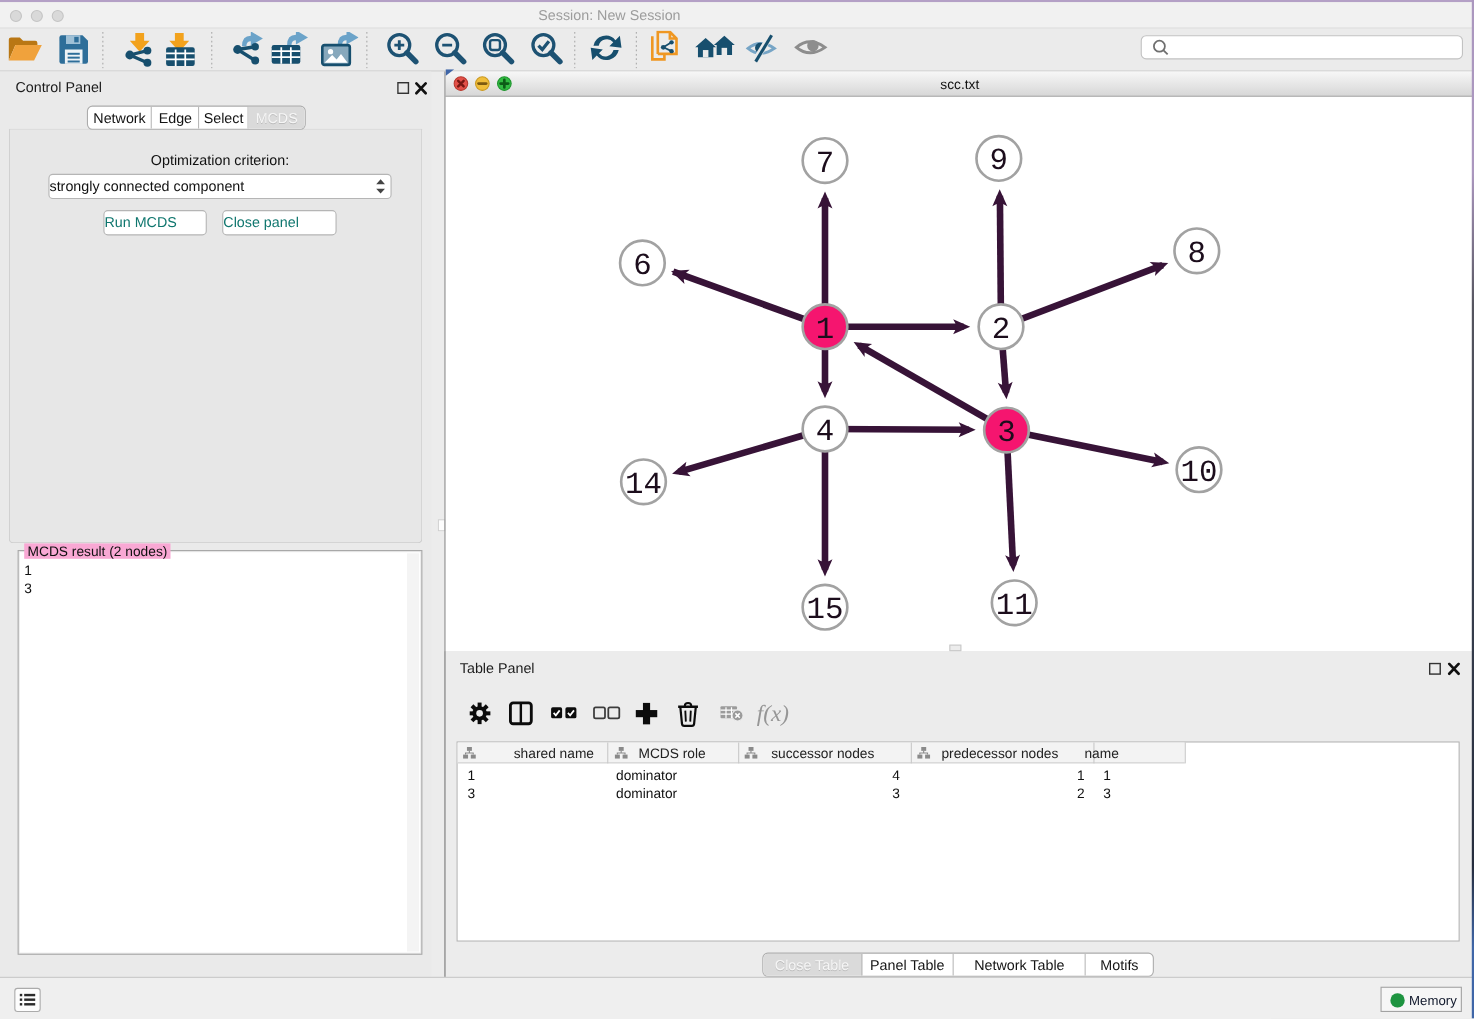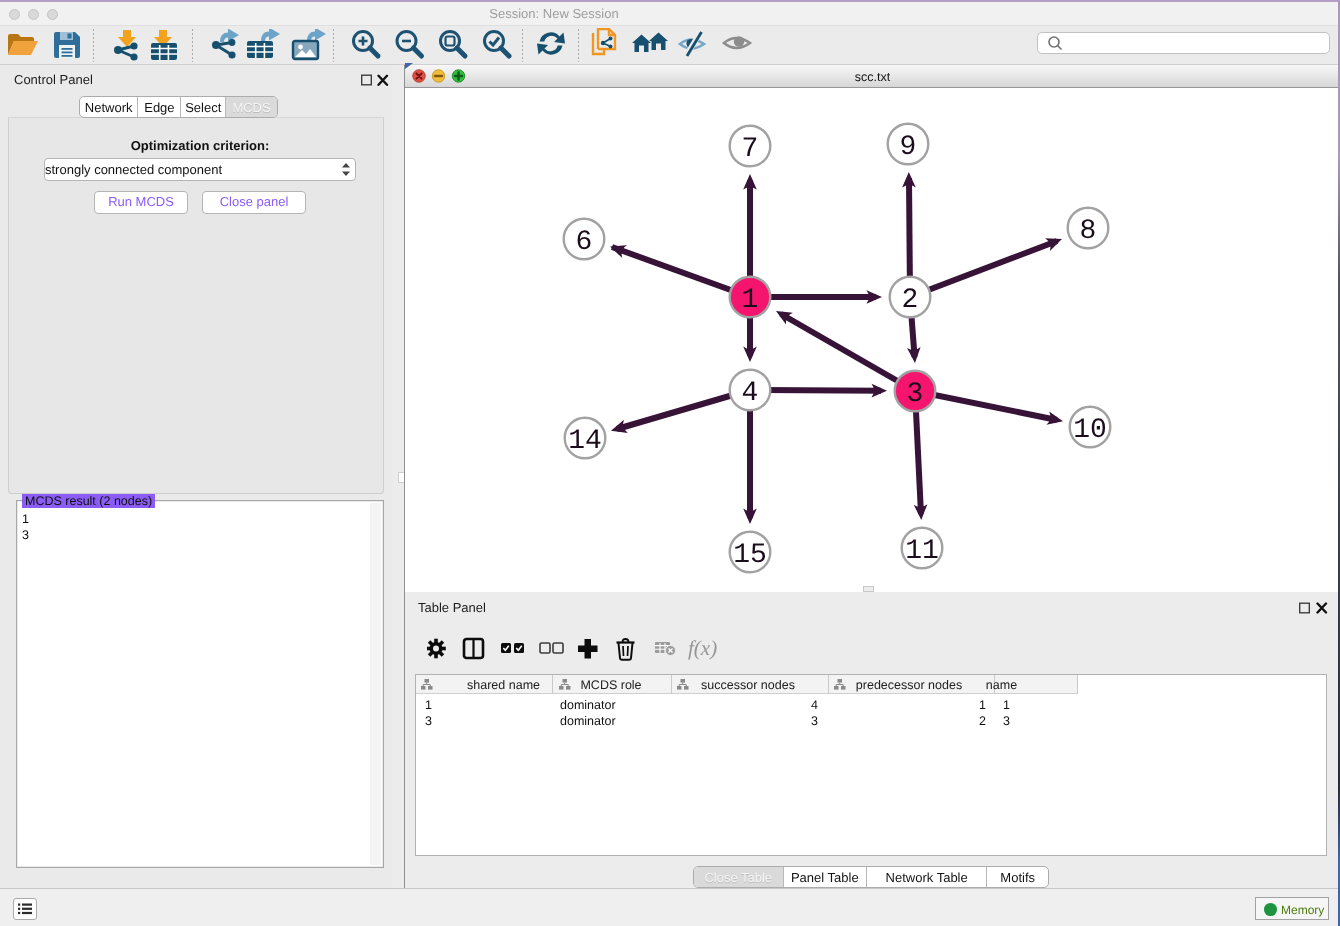--- a/index.html
+++ b/index.html
@@ -23,49 +23,49 @@
   #cpanel { left:0; top:65px; width:392px; height:823px; background:#eaeaea; }
   #cphead { left:14px; top:72px; font-size:13px; color:#1c1c1c; }
   .tabs { position:absolute; height:22px; border:1px solid #acacac; border-radius:5px;
           overflow:hidden; display:flex; background:#fff; }
   .tab  { height:100%; display:flex; align-items:center; justify-content:center;
           font-size:13px; font-weight:400; color:#141414; border-right:1px solid #b9b9b9; }
   .tab:last-child { border-right:none; }
   .tabsel { background:#dadada; color:#f6f6f6; text-shadow:0 1px 0 #bbb; }
   #cpcontent { left:8px; top:117px; width:376px; height:377px; background:#e7e7e7;
                border:1px solid #cecece; border-top:1px solid #d6d6d6; border-radius:0 0 4px 4px; }
-  #optlabel { left:4px; top:138px; width:392px; text-align:center; font-size:13px; color:#111;font-weight:bold; }
+  #optlabel { left:4px; top:138px; width:392px; text-align:center; font-size:13px; color:#111; }
   #dropdown { left:44px; top:158px; width:312px; height:23px; background:#fff;
               border:1px solid #b5b5b5; border-radius:4px; font-size:13px; color:#111;
               line-height:21px; }
   .btn { position:absolute; height:23px; background:#fff; border:1px solid #b5b5b5;
-         border-radius:4px; font-size:13px; color:#8b5cf6; text-align:center; line-height:20px; }
+         border-radius:4px; font-size:13px; color:#0f766e; line-height:20px; }
   #mcdsbox { left:16px; top:500px; width:368px; height:368px; border:1px solid #a8a8a8; }
   #mcdsinner { left:18px; top:502px; width:364px; height:364px; background:#fff; }
-  #mcdslabel { left:22px; top:494px; background:#8b5cf6; padding:0 3px; font-size:12.5px; color:#111; }
+  #mcdslabel { left:22px; top:494px; background:#f9a8d4; padding:0 3px; font-size:12.5px; color:#111; }
   #mcdstext { left:22px; top:511px; font-size:12.5px; color:#111; line-height:16px; }
   #mcdsscroll { left:370px; top:503px; width:11px; height:362px; background:#f4f4f4; }
   #nettitle { left:405px; top:65px; width:935px; height:23px;
               background:linear-gradient(#f7f7f7,#d7d7d7); border-bottom:1px solid #979797; }
   #netname { left:405px; top:70px; width:935px; text-align:center; font-size:12.5px; color:#111; }
   #canvas { left:405px; top:88px; width:935px; height:504px; background:#fff; }
   
   #tpanel { left:404px; top:592px; width:936px; height:296px; background:#ececec;
             border-left:1px solid #b5b5b5; }
   #tphead { left:418px; top:600px; font-size:13px; color:#1c1c1c; }
   #ttable { left:415px; top:674px; width:912px; height:182px; background:#fff;
             border:1px solid #b2b2b2; }
   #thead { left:416px; top:675px; width:661px; height:19px; background:#f3f3f3;
            border-bottom:1px solid #cfcfcf; }
   .thsep { position:absolute; top:675px; height:19px; width:1px; background:#c9c9c9; }
   .thtxt { position:absolute; top:678px; font-size:12.5px; color:#222; }
   .cell { position:absolute; font-size:12.5px; color:#111; }
   #statusline { left:0; top:888px; width:1340px; height:1px; background:#c8c8c8; }
   #membtn { left:1255px; top:897px; width:74px; height:23px; background:#f6f6f6;
-            border:1px solid #a2a2a2; font-size:12.5px; color:#4d7c0f; }
+            border:1px solid #a2a2a2; font-size:12.5px; color:#0f172a; }
   #listbtn { left:13px; top:898px; width:24px; height:22px; background:#fdfdfd;
              border:1px solid #ababab; border-radius:3px; }
   #redge { left:1337.5px; top:0; width:2.5px; height:926px;
            background:linear-gradient(#ab97bf 0%, #ab97bf 17%, #55555f 30%, #39404f 55%, #252c3d 85%, #3f66a8 93%, #3f66a8 100%); }
 </style>
 </head>
 <body>
 <div class="abs" id="topstrip"></div>
 <div class="abs" id="titlebar">
   <span class="dot" style="left:9px;"></span>

